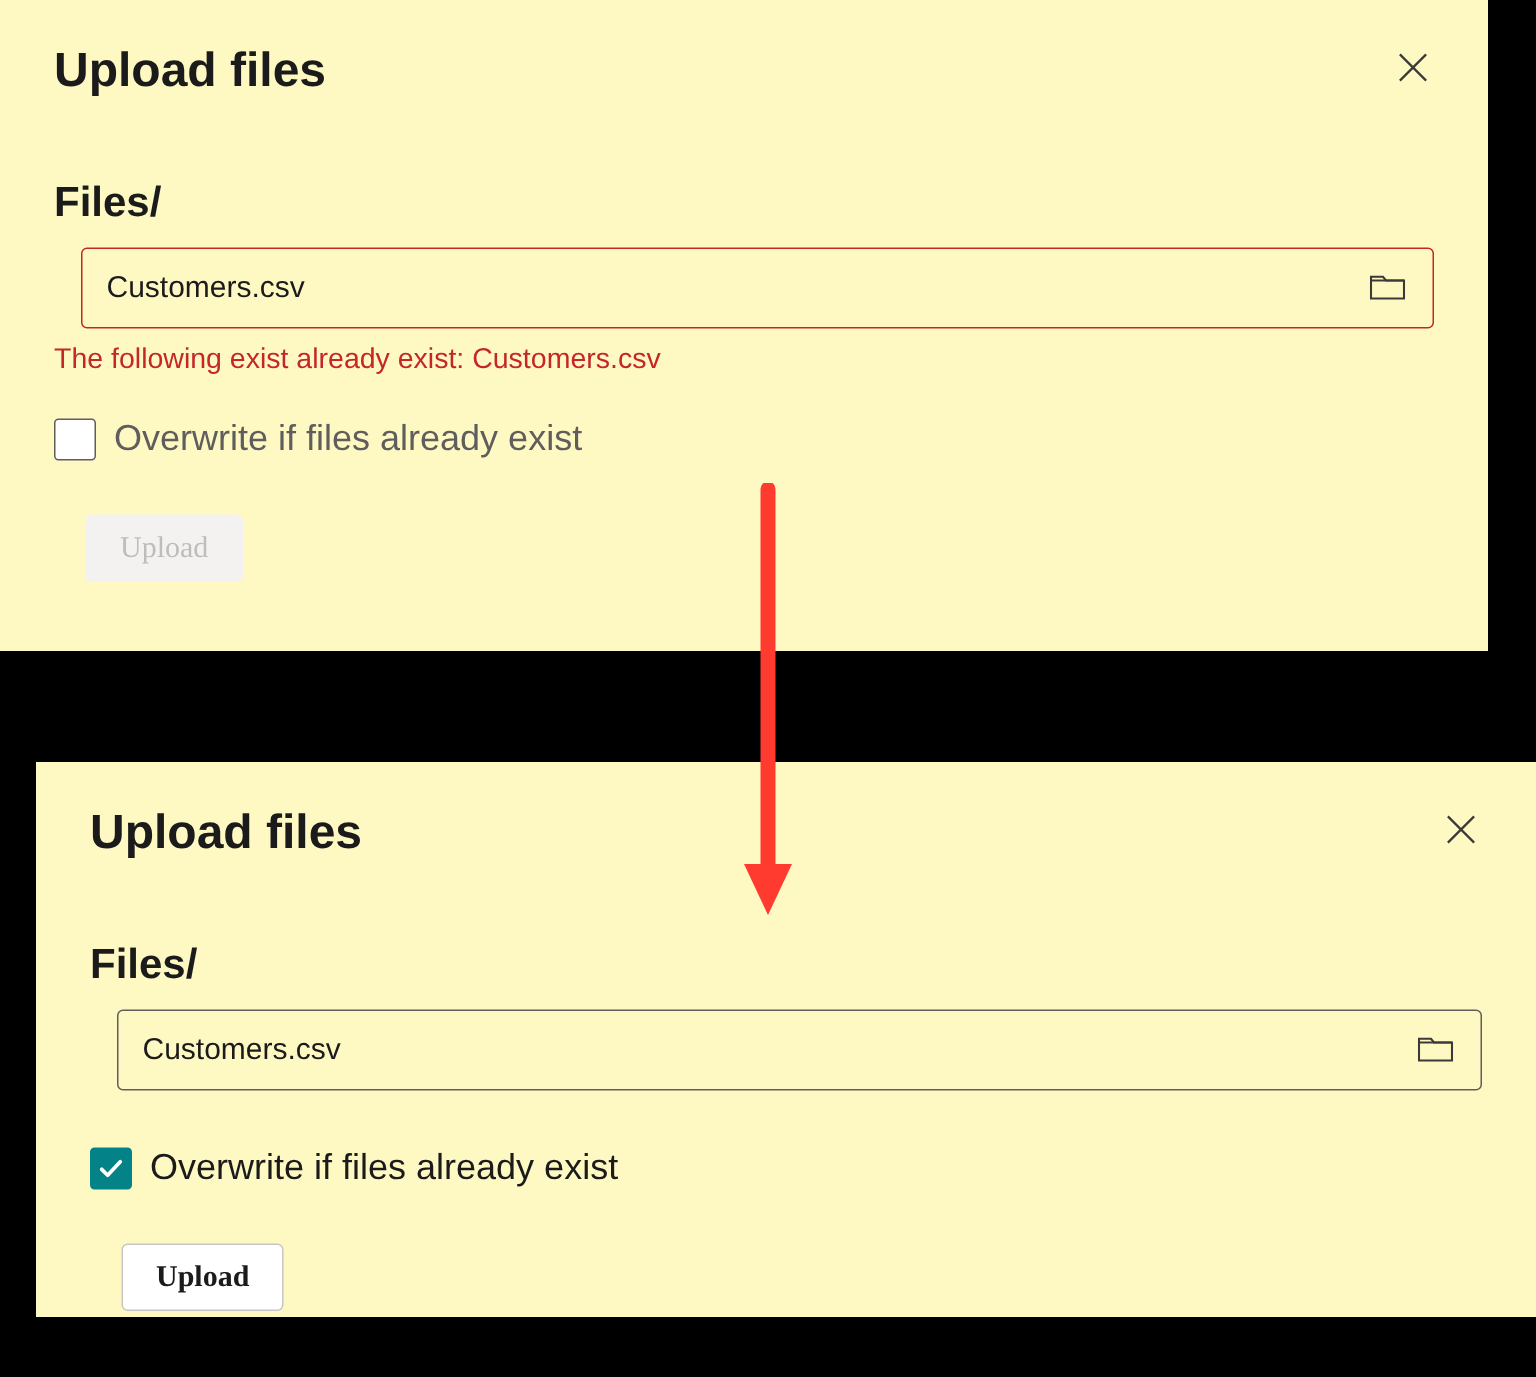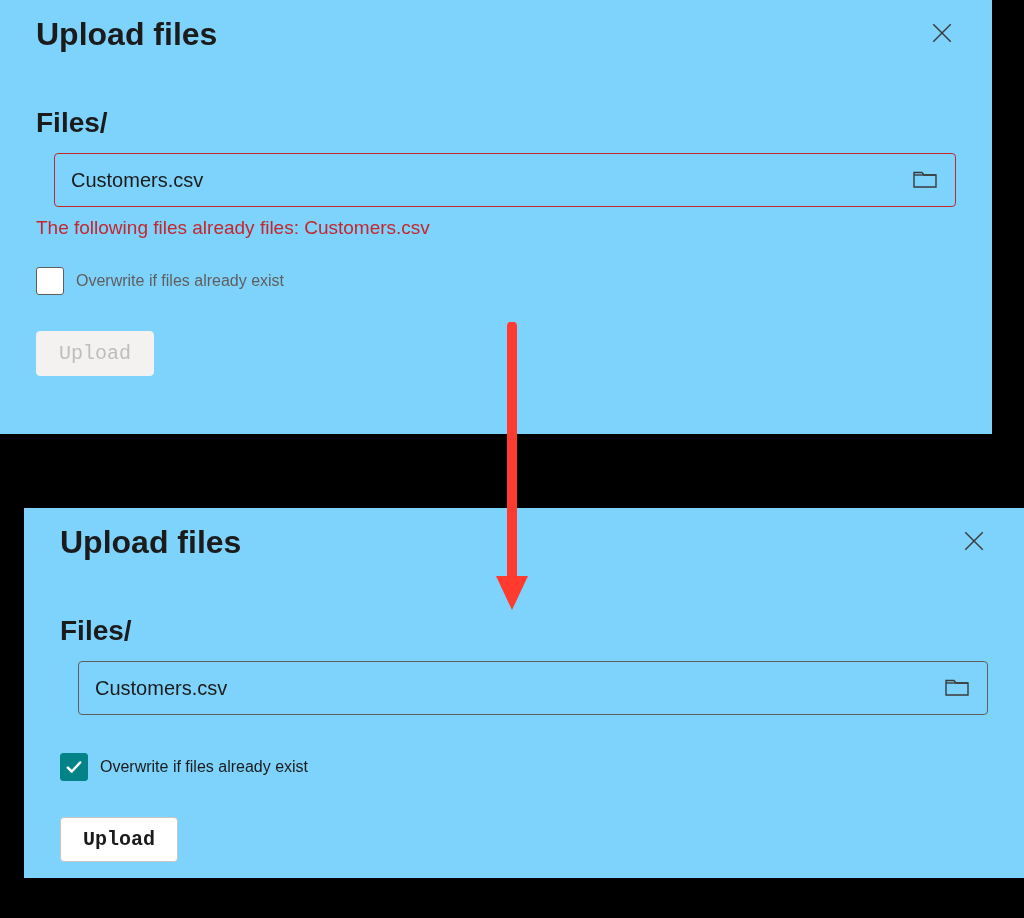--- a/index.html
+++ b/index.html
@@ -8,23 +8,23 @@
       padding: 0;
     }
     body {
       font-family: "Segoe UI", -apple-system, sans-serif;
       width: 1024px;
       height: 918px;
       background: #000000;
       position: relative;
     }
     .panel {
-      background: #7dd3fc;
+      background: #fef9c3;
       position: absolute;
-      padding: 16px 36px 36px 36px;
+      padding: 28px 36px 36px 36px;
     }
     .panel-top {
       top: 0;
       left: 0;
       width: 992px;
       height: 434px;
       box-shadow: 6px 6px 8px rgba(0,0,0,0.35);
     }
     .panel-bottom {
       top: 508px;
@@ -132,33 +132,34 @@
     }
     .checkbox-box svg {
       width: 18px;
       height: 18px;
       display: none;
     }
     .checkbox-box.checked svg {
       display: block;
     }
     .checkbox-label {
-      font-size: 16px;
+      font-size: 24px;
       color: #605e5c;
       text-align: right;
     }
     .panel-bottom .checkbox-label {
       color: #1b1b1b;
     }
     .upload-btn {
       font-size: 20px;
-      font-family: Liberation Mono, monospace;
+      font-family: Liberation Serif, serif;
       padding: 10px 22px;
       border-radius: 4px;
       cursor: pointer;
+      margin-left: 21px;
     }
     .upload-btn.disabled {
       background: #f3f2f1;
       border: 1px solid #f3f2f1;
       color: #bebdbb;
       cursor: default;
     }
     .upload-btn.enabled {
       background: #ffffff;
       border: 1px solid #c8c6c4;
@@ -196,21 +197,21 @@
     <button class="folder-icon-btn">
       <span>
         <svg viewBox="0 0 24 20" fill="none" stroke="currentColor" stroke-width="1.4">
           <path d="M1 3.5 L1 18 L23 18 L23 6 L11 6 L9 3.5 Z"></path>
           <line x1="1" y1="6" x2="23" y2="6"></line>
         </svg>
       </span>
     </button>
   </div>
 
-  <div class="error-msg">The following files already files: Customers.csv</div>
+  <div class="error-msg">The following exist already exist: Customers.csv</div>
 
   <div class="checkbox-row">
     <div class="checkbox-box">
       
     </div>
     <span class="checkbox-label">Overwrite if files already exist</span>
   </div>
 
   <button class="upload-btn disabled">Upload</button>
 </div>

